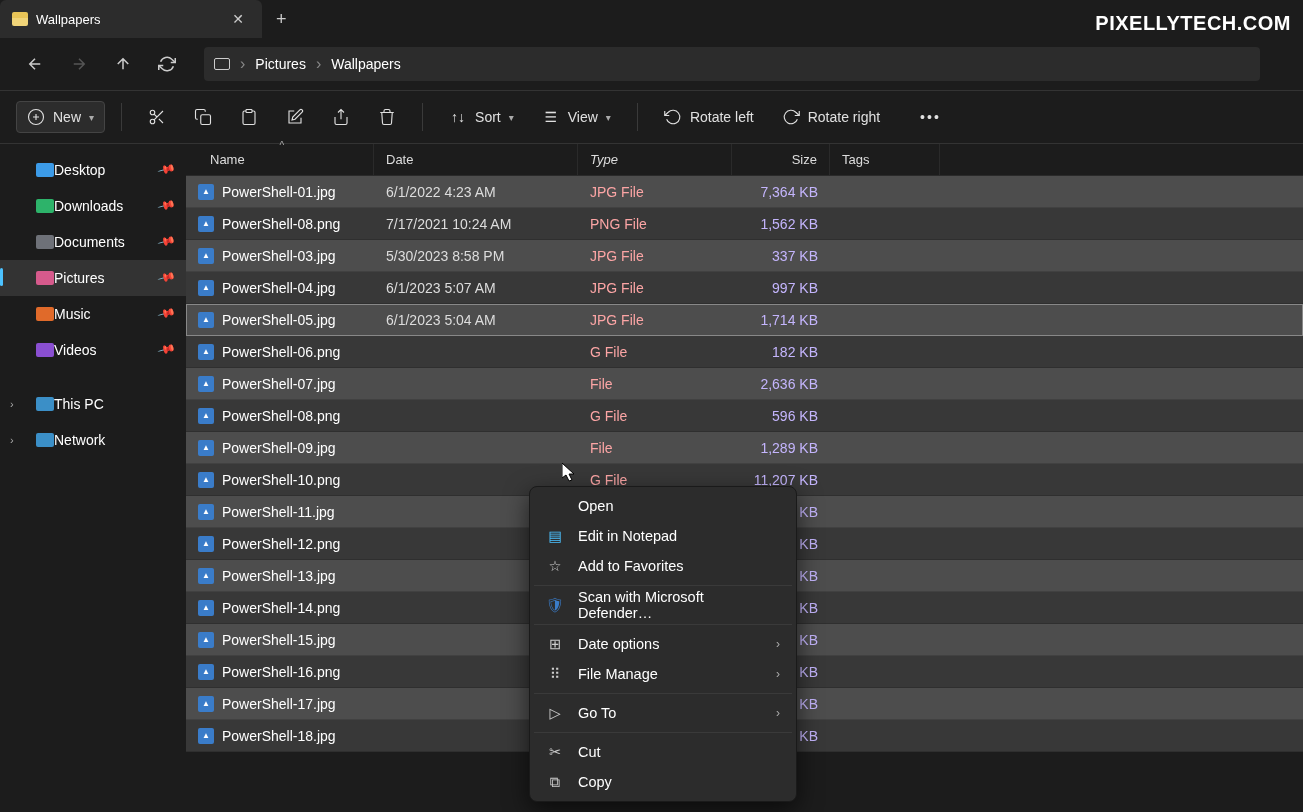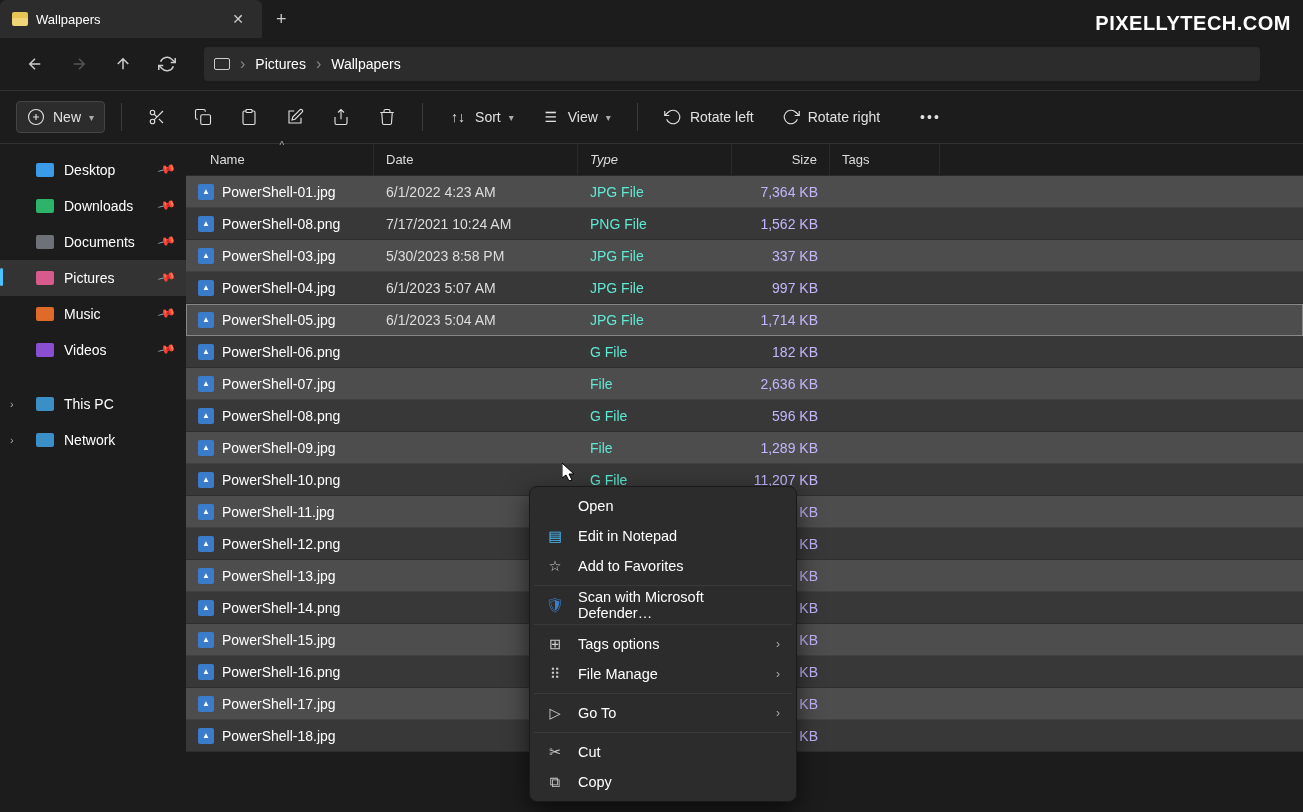--- a/index.html
+++ b/index.html
@@ -18,21 +18,21 @@
 .bc-icon { width: 16px; height: 12px; border: 1.5px solid #ccc; border-radius: 2px; }
 .bc-sep { color: #888; }
 .bc-item { font-size: 14px; color: #fff; }
 .toolbar { height: 54px; display: flex; align-items: center; gap: 8px; padding: 0 16px; border-top: 1px solid #333; border-bottom: 1px solid #333; }
 .tb-btn { display: flex; align-items: center; gap: 8px; padding: 6px 10px; border-radius: 4px; cursor: pointer; color: #e0e0e0; font-size: 14px; text-align: center; }
 .tb-btn.new { background: #2c2c2c; border: 1px solid #444; }
 .tb-icon { display: flex; align-items: center; justify-content: center; width: 18px; height: 18px; }
 .tb-sep { width: 1px; height: 28px; background: #3a3a3a; margin: 0 8px; }
 .content { display: flex; height: calc(812px - 38px - 52px - 54px); }
 .sidebar { width: 186px; padding: 8px 0; overflow: auto; }
-.side-item { display: flex; align-items: center; gap: 10px; padding: 6px 14px 6px 36px; font-size: 14px; cursor: pointer; position: relative; height: 36px; }
+.side-item { display: flex; align-items: center; padding: 6px 14px 6px 36px; font-size: 14px; cursor: pointer; position: relative; height: 36px; }
 .side-item.selected { background: #333; }
 .side-item.selected::before { content: ''; position: absolute; left: 0; top: 8px; width: 3px; height: 18px; background: #4cc2ff; border-radius: 2px; }
 .side-icon { width: 18px; height: 14px; border-radius: 2px; }
 .pin { position: absolute; right: 12px; color: #888; font-size: 12px; transform: rotate(30deg); }
 .expand { position: absolute; left: 10px; color: #aaa; font-size: 11px; }
 .file-area { flex: 1; position: relative; }
 .file-header { display: flex; height: 32px; align-items: stretch; border-bottom: 1px solid #2a2a2a; font-size: 13px; color: #ddd; }
 .col { display: flex; align-items: center; padding: 0 12px; border-right: 1px solid #2a2a2a; }
 .col-name { width: 188px; padding-left: 24px; position: relative; }
 .col-name .sort-up { position: absolute; left: 50%; top: -4px; font-size: 10px; color: #aaa; }
@@ -42,21 +42,21 @@
 .col-tags { width: 110px; }
 .file-list { }
 .file-row { display: flex; height: 32px; align-items: center; font-size: 14px; border-bottom: 1px solid rgba(0,0,0,0.15); cursor: pointer; }
 .file-row.sel { background: #4d4d4d; }
 .file-row.alt { background: #383838; }
 .file-row.focus { outline: 1px solid #888; outline-offset: -1px; }
 .cell { padding: 0 12px; white-space: nowrap; overflow: hidden; }
 .cell-name { width: 188px; display: flex; align-items: center; gap: 8px; padding-left: 12px; }
 .file-icon { width: 16px; height: 16px; background: #3a7cc9; border-radius: 2px; display: flex; align-items: center; justify-content: center; font-size: 8px; flex-shrink: 0; }
 .cell-date { width: 204px; color: #ddd; }
-.cell-type { width: 154px; color: #5eead4; }
+.cell-type { width: 154px; color: #fca5a5; }
 .cell-size { width: 98px; text-align: right; color: #c4b5fd; }
 .cell-tags { width: 110px; }
 .context-menu { position: absolute; left: 343px; top: 342px; width: 268px; background: #2c2c2c; border: 1px solid #1a1a1a; border-radius: 8px; padding: 4px; box-shadow: 0 8px 24px rgba(0,0,0,0.6); z-index: 10; }
 .cm-item { display: flex; align-items: center; gap: 14px; padding: 6px 12px; font-size: 14.5px; border-radius: 4px; cursor: pointer; height: 30px; position: relative; }
 .cm-icon { width: 18px; display: flex; justify-content: center; align-items: center; color: #ccc; }
 .cm-arrow { position: absolute; right: 12px; color: #aaa; font-size: 12px; }
 .cm-sep { height: 1px; background: #3a3a3a; margin: 4px 0; }
 .highlight-box { position: absolute; border: 4px solid #e51c23; border-radius: 14px; pointer-events: none; }
 .cursor { position: absolute; left: 562px; top: 463px; z-index: 30; pointer-events: none; }
 svg { display: block; }
@@ -461,21 +461,21 @@
           <span>Add to Favorites</span>
         </div>
       <div class="cm-sep"></div>
       <div class="cm-item">
           <span class="cm-icon" style="color:#3a7cc9">🛡</span>
           <span>Scan with Microsoft Defender…</span>
         </div>
       <div class="cm-sep"></div>
       <div class="cm-item">
           <span class="cm-icon">⊞</span>
-          <span>Tags options</span>
+          <span>Date options</span>
           <span class="cm-arrow">›</span>
         </div>
       <div class="cm-item">
           <span class="cm-icon">⠿</span>
           <span>File Manage</span>
           <span class="cm-arrow">›</span>
         </div>
       <div class="cm-sep"></div>
       <div class="cm-item">
           <span class="cm-icon">▷</span>

